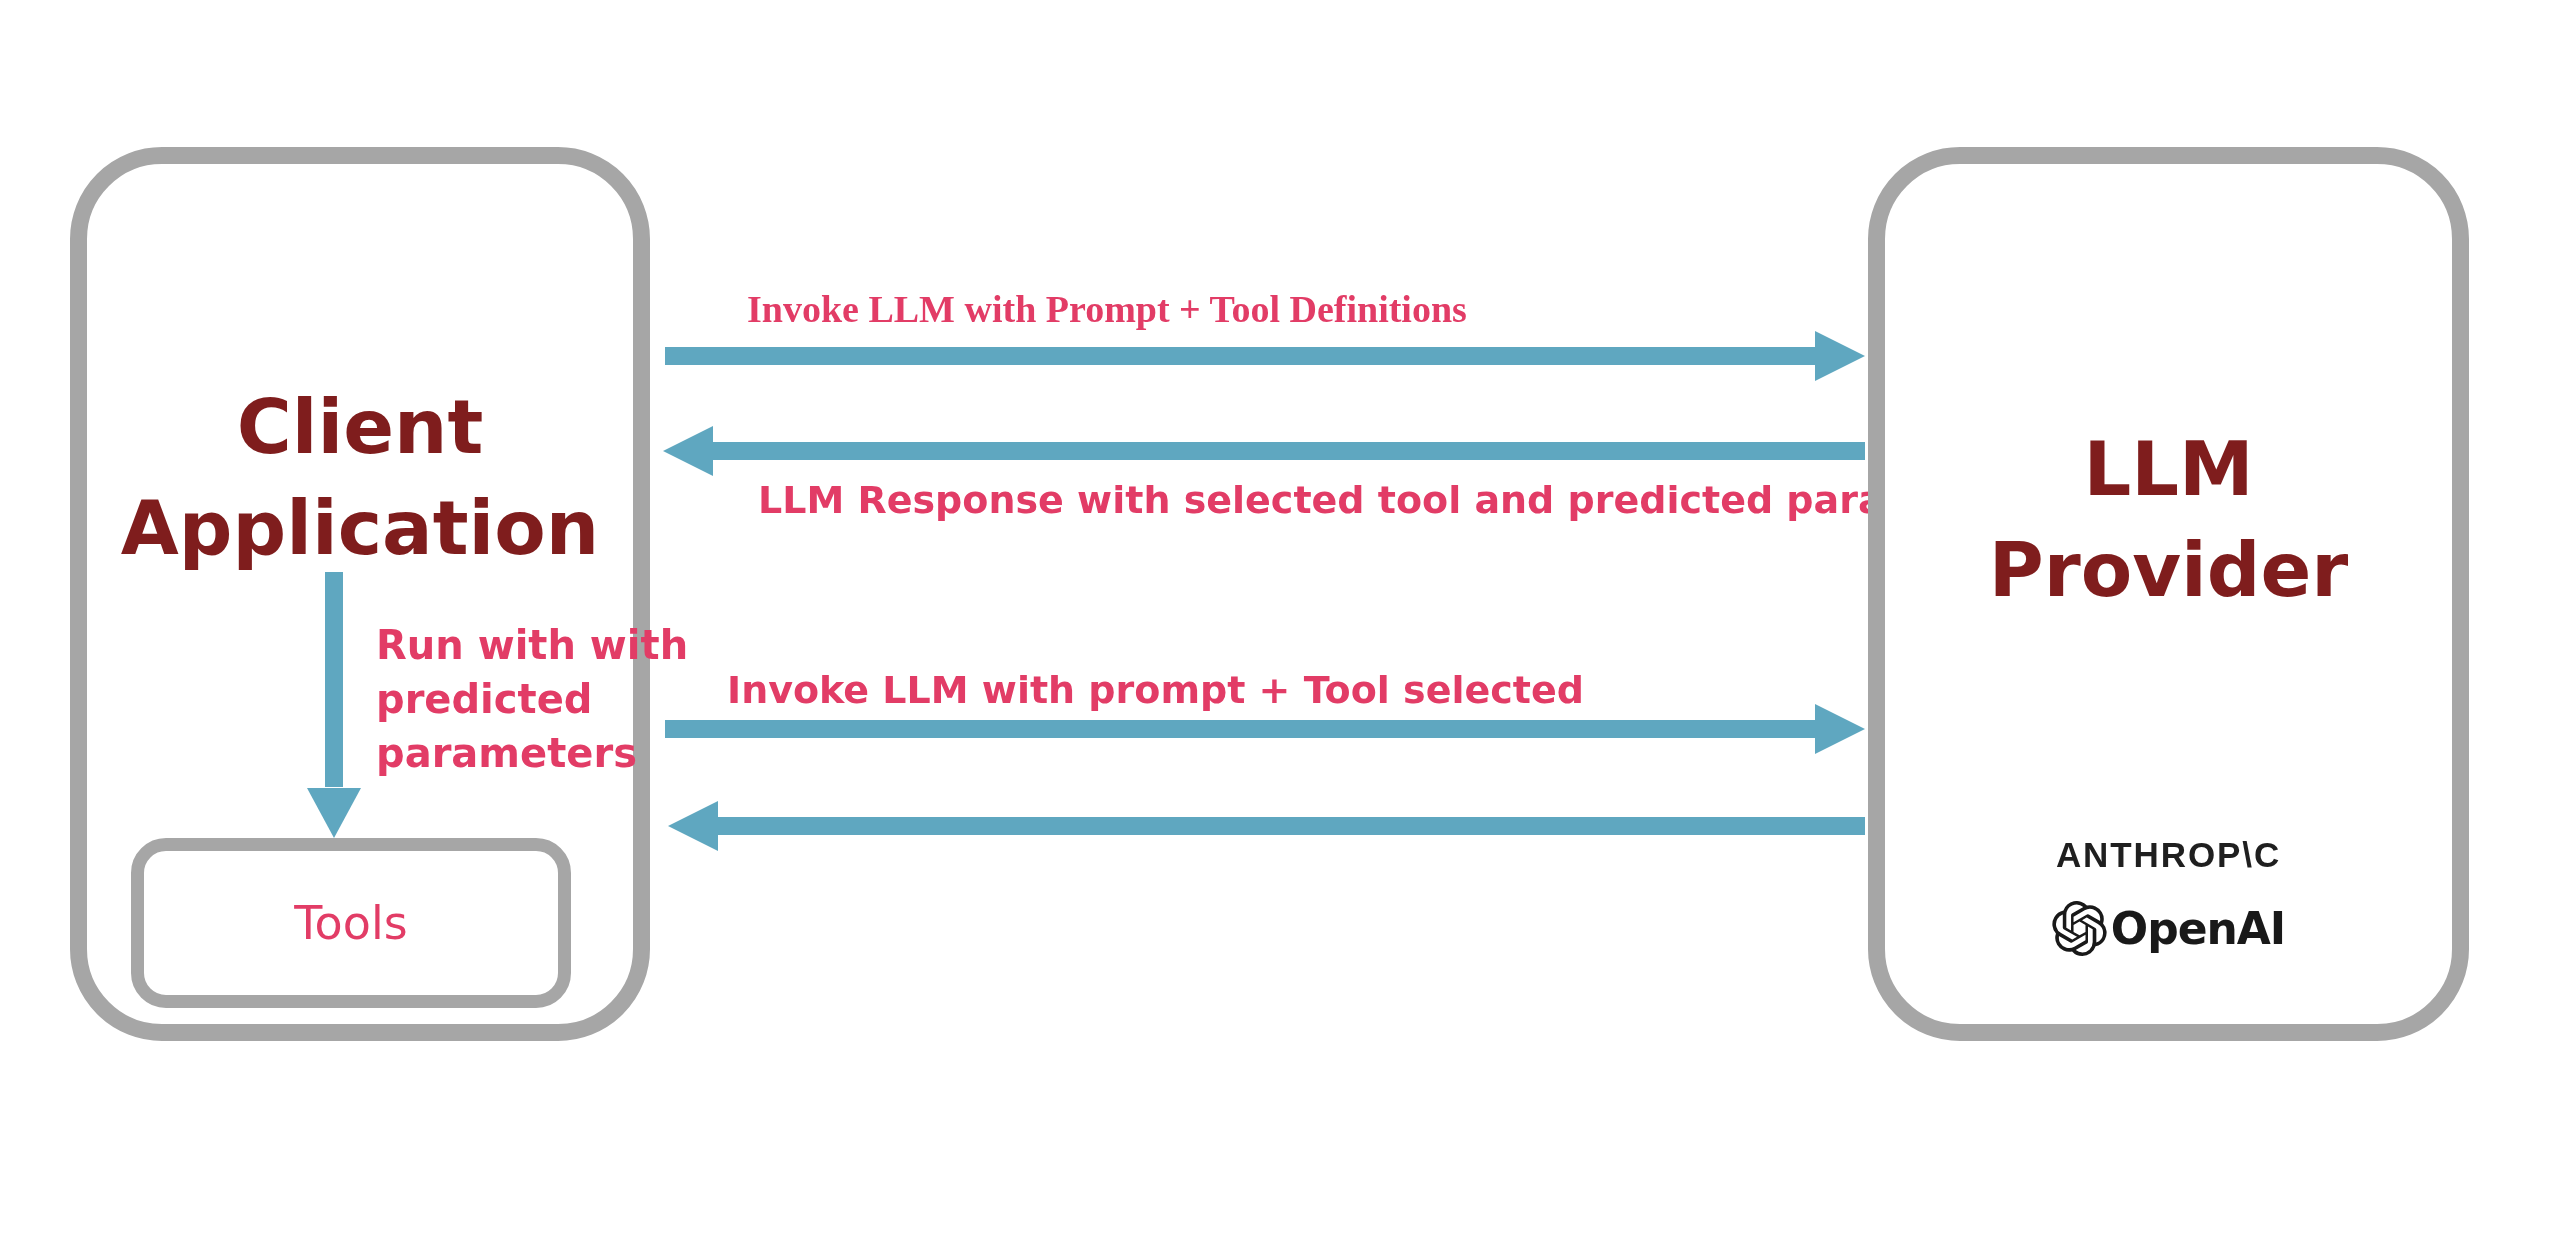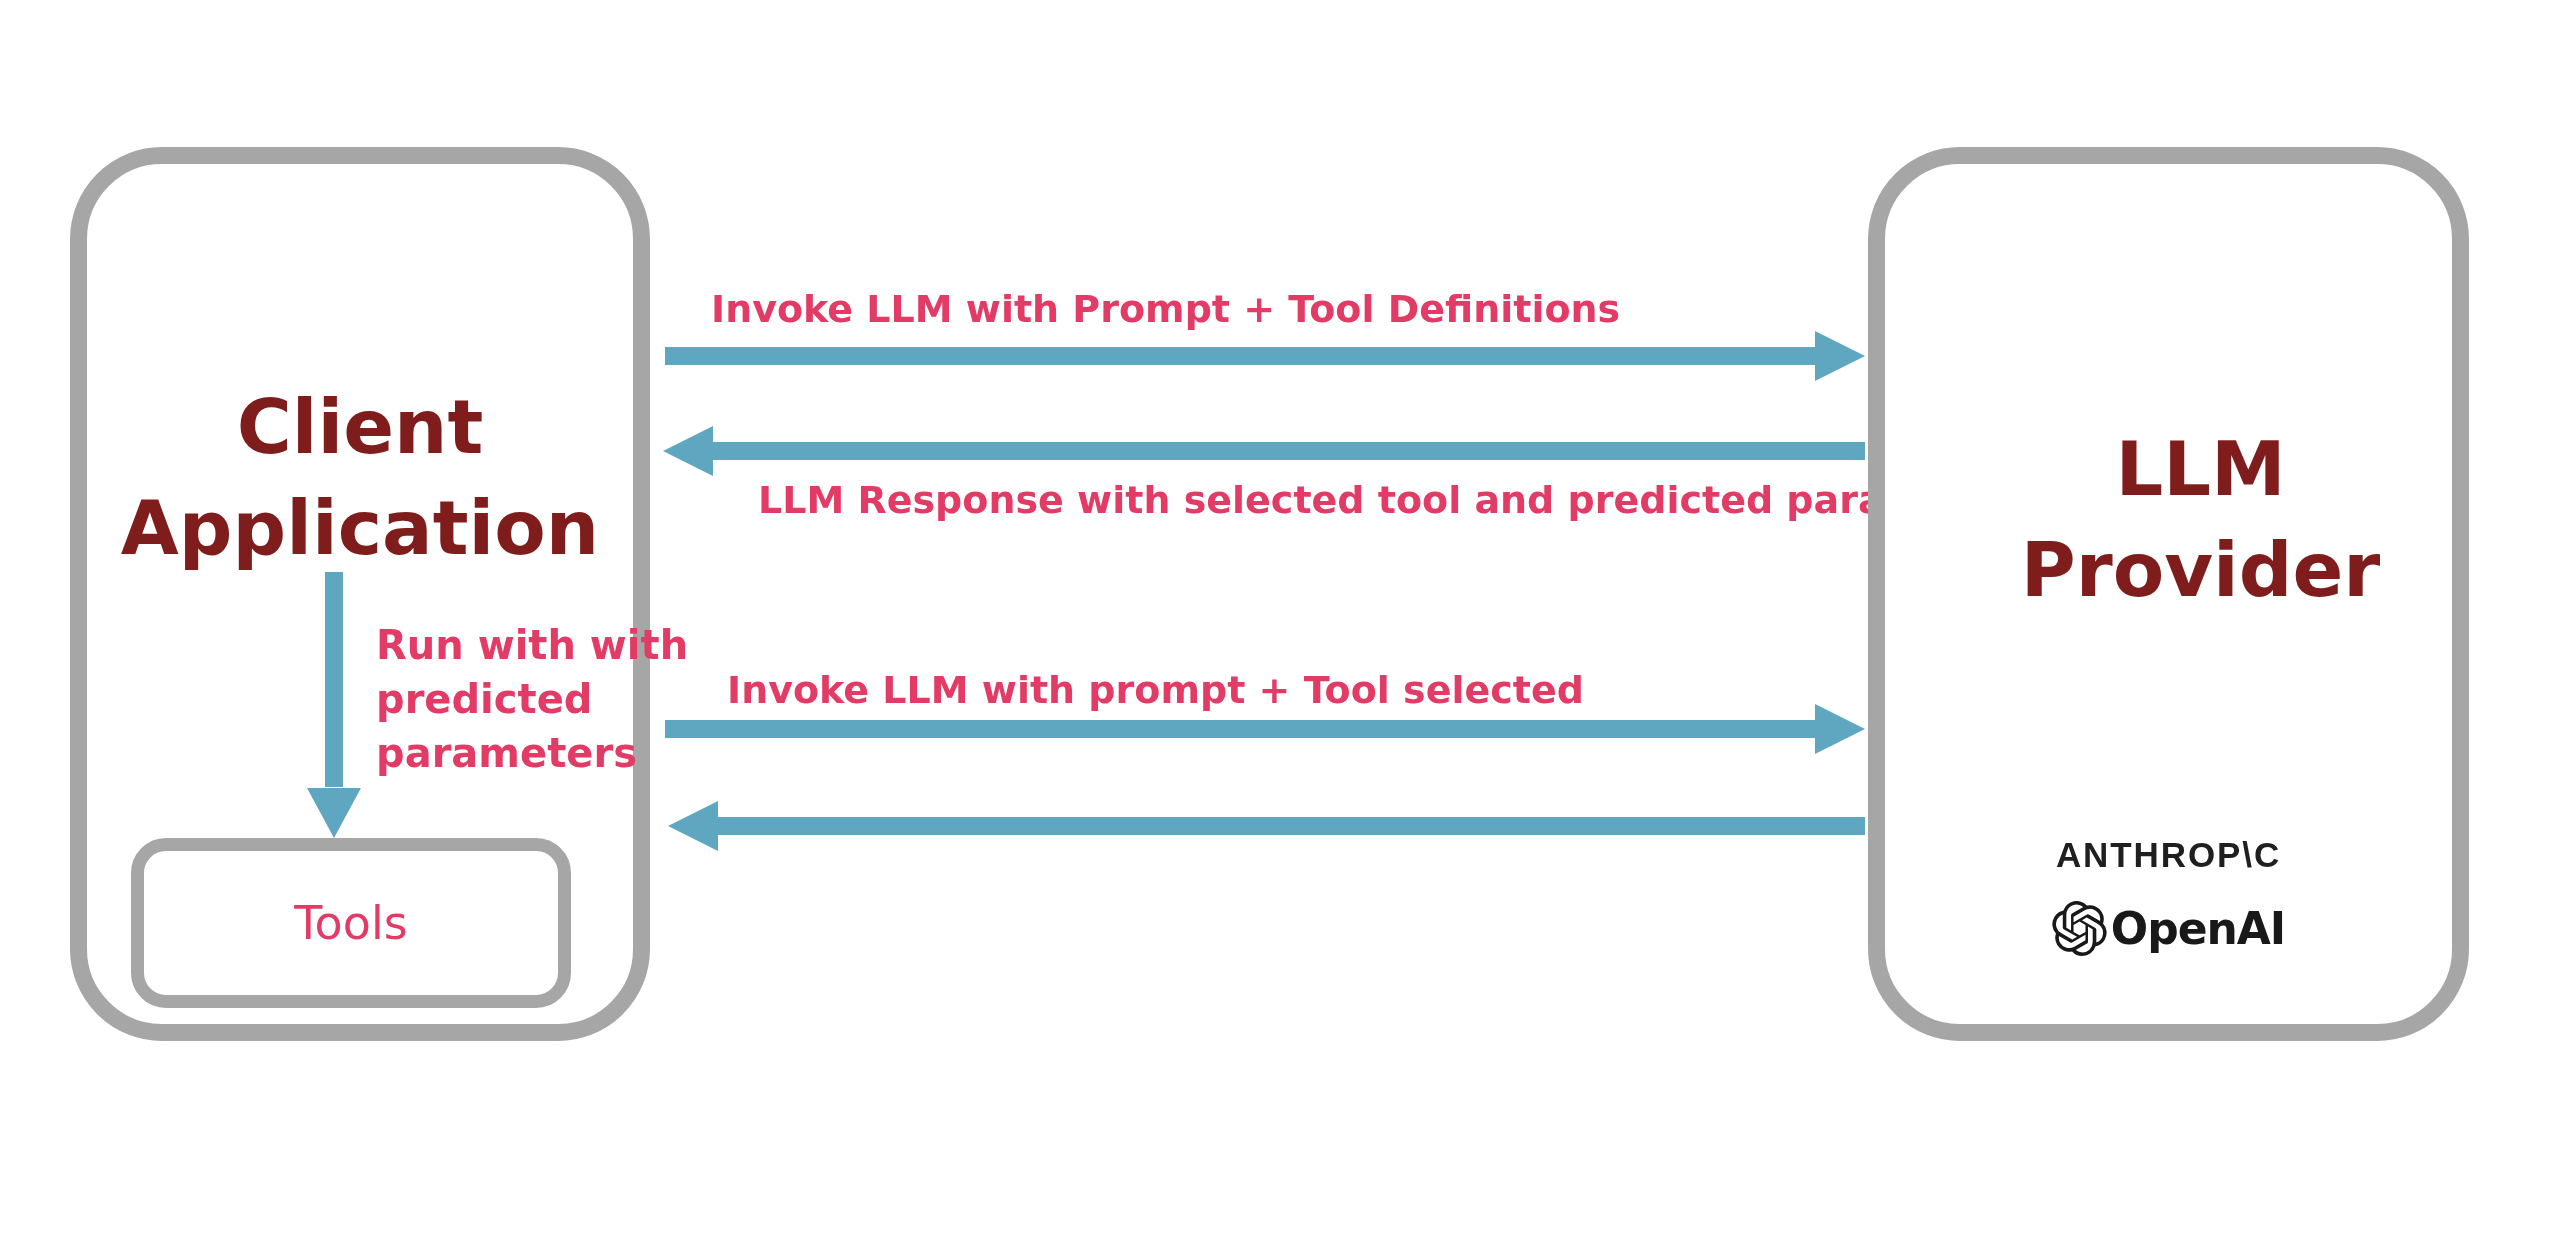--- a/index.html
+++ b/index.html
@@ -46,36 +46,36 @@
   .box-title {
     position: absolute;
     text-align: center;
     color: #7f1d1d;
     font-weight: bold;
     font-size: 75px;
     line-height: 101px;
     letter-spacing: 0px;
   }
   .client-title   { left: 70px;  width: 580px; top: 377px; }
-  .provider-title { left: 1868px; width: 601px; top: 419px; padding-left: 32px; }
+  .provider-title { left: 1868px; width: 601px; top: 419px; }
 
   .tools-label {
     color: #e23c66;
     font-weight: normal;
     font-size: 46px;
   }
 
   .msg-label {
     position: absolute;
     color: #e23c66;
     font-weight: bold;
     font-size: 38px;
     white-space: nowrap;
   }
-  .msg-label-1 { left: 711px; top: 287px; }
+  .msg-label-1 { left: 747px; top: 287px; font-family: Liberation Serif, serif; }
   .msg-label-2 { left: 758px; top: 478px; }
   .msg-label-3 { left: 727px; top: 668px; }
   .msg-label-4 { left: 754px; top: 854px; }
 
   .run-tool-label {
     position: absolute;
     left: 376px;
     top: 618px;
     width: 329px;
     color: #e23c66;

